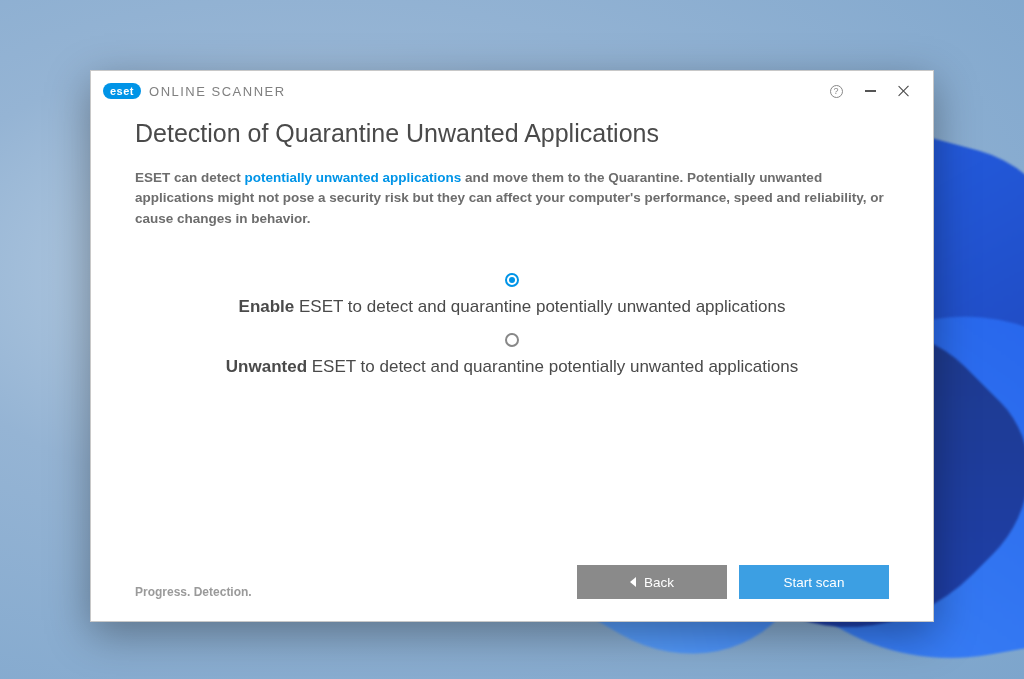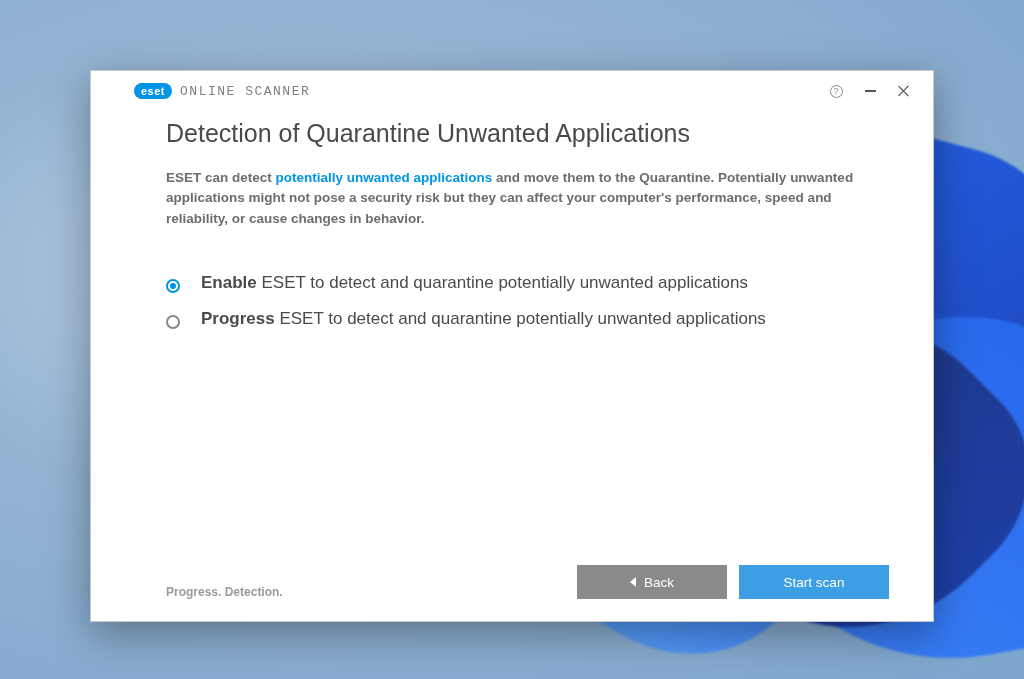--- a/index.html
+++ b/index.html
@@ -48,21 +48,20 @@
       position: absolute;
       left: 90px;
       top: 70px;
       width: 844px;
       height: 552px;
       background: #ffffff;
       border: 1px solid #c8c8c8;
       box-shadow: 0 12px 40px rgba(0,0,0,0.35);
       display: flex;
       flex-direction: column;
-      padding-left: 31px;
     }
 
     .titlebar {
       height: 40px;
       display: flex;
       align-items: center;
       padding: 0 12px;
     }
 
     .brand-logo {
@@ -77,21 +76,20 @@
       border-radius: 10px;
       margin-right: 8px;
       font-family: Arial, sans-serif;
     }
 
     .brand-title {
       color: #808080;
       font-size: 13px;
       letter-spacing: 1.5px;
       font-weight: 400;
-      font-family: Liberation Mono, monospace;
     }
 
     .titlebar-spacer { flex: 1; }
 
     .titlebar-btn {
       width: 34px;
       height: 28px;
       display: flex;
       align-items: center;
       justify-content: center;
@@ -163,23 +161,24 @@
     }
 
     .options {
       display: flex;
       flex-direction: column;
       gap: 16px;
     }
 
     .option {
       display: flex;
-      align-items: flex-end;
-      gap: 21px;
+      align-items: center;
+      gap: 10px;
       cursor: pointer;
+      flex-direction: column;
     }
 
     .radio {
       width: 14px;
       height: 14px;
       border-radius: 50%;
       border: 2px solid #888;
       position: relative;
       flex-shrink: 0;
     }
@@ -292,21 +291,21 @@
       <div class="option">
         <span class="radio selected"></span>
         <span class="option-label">
           <span class="strong">Enable</span><span> ESET to detect and quarantine potentially unwanted applications</span>
         </span>
       </div>
 
       <div class="option">
         <span class="radio"></span>
         <span class="option-label">
-          <span class="strong">Progress</span><span> ESET to detect and quarantine potentially unwanted applications</span>
+          <span class="strong">Unwanted</span><span> ESET to detect and quarantine potentially unwanted applications</span>
         </span>
       </div>
 
     </div>
   </div>
 
   <div class="footer">
     <span class="tagline">Progress. Detection.</span>
     <div class="buttons">
       <div class="btn btn-back">

